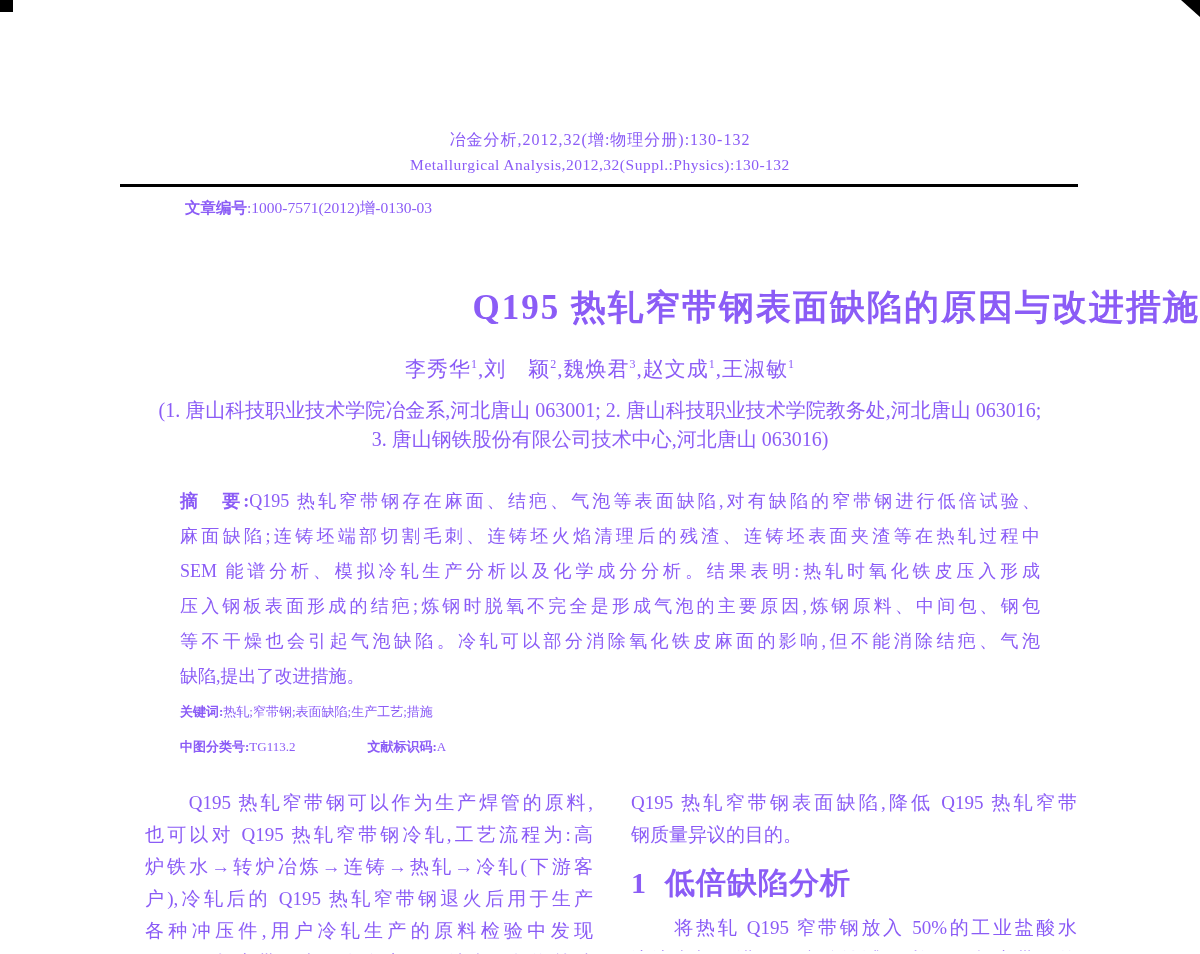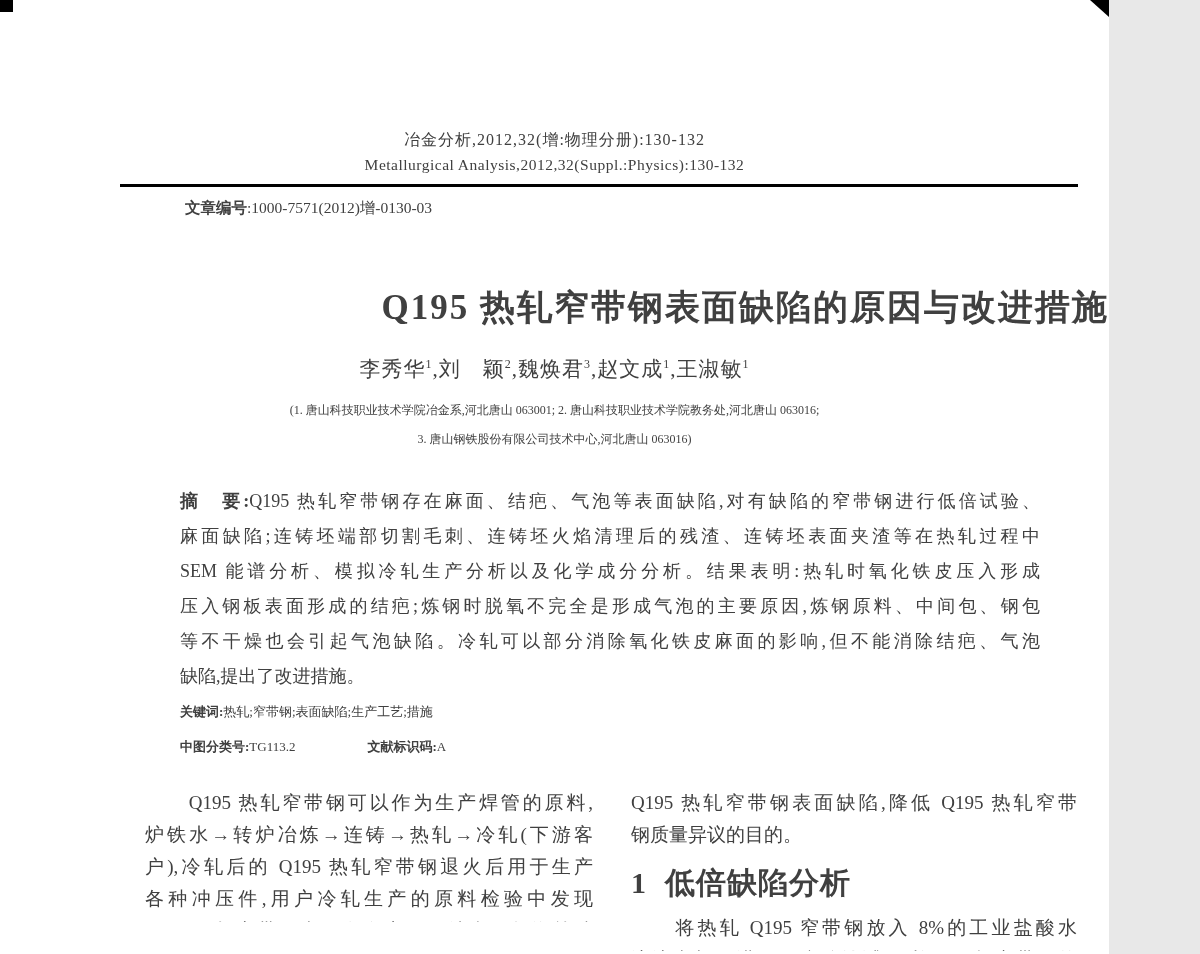--- a/index.html
+++ b/index.html
@@ -1,40 +1,40 @@
 <!DOCTYPE html>
 <html><head>
 <meta charset="utf-8">
 <style>
   html,body{margin:0;padding:0;background:#e8e8e8;}
   .page{
     position:relative;
-    width:1109px;height:954px;
+    width:1200px;height:954px;
     background:#ffffff;
     overflow:hidden;
-    color:#404040;
+    color:#8b5cf6;
     font-family:"Liberation Serif","DejaVu Serif",serif;
   }
   .artifact{position:absolute;background:#000;}
   .artifact.tl{left:0;top:0;width:13px;height:12px;}
   .artifact.tr{right:0;top:0;width:19px;height:17px;clip-path:polygon(0 0,100% 0,100% 100%);}
 
   .journal-cn{position:absolute;top:130px;left:0;width:100%;text-align:center;font-size:16px;letter-spacing:1px;}
   .journal-en{position:absolute;top:156px;left:0;width:100%;text-align:center;font-size:15.5px;letter-spacing:.5px;}
   .rule{position:absolute;top:184px;left:120px;width:958px;height:3px;background:#000;}
   .article-number{position:absolute;top:198px;left:145px;font-size:15.5px;}
   .article-number b{font-weight:bold;margin-left:40px;}
 
   .title{position:absolute;top:262px;left:0;width:100%;text-align:right;
          font-size:35px;font-weight:bold;letter-spacing:2px;line-height:46px;}
 
   .authors{position:absolute;top:355px;left:0;width:100%;text-align:center;font-size:21px;letter-spacing:1px;}
   .authors sup{font-size:12px;}
 
-  .affils{position:absolute;top:396px;left:0;width:100%;text-align:center;font-size:12px;line-height:29px;}
+  .affils{position:absolute;top:396px;left:0;width:100%;text-align:center;font-size:20px;line-height:29px;}
 
   .meta{position:absolute;top:484px;left:180px;width:860px;font-size:18px;line-height:35px;}
   .al{text-align:justify;}
   .j{text-align:justify;text-align-last:justify;}
   .meta b{font-weight:bold;}
   .kw-line,.clc-line{font-size:13px;}
   .clc2{margin-left:72px;}
 
   .col{position:absolute;top:787px;font-size:19px;line-height:32px;}
   .colL{left:145px;width:448px;}
@@ -75,31 +75,32 @@
     <div class="al j">SEM 能谱分析、模拟冷轧生产分析以及化学成分分析。结果表明:热轧时氧化铁皮压入形成</div>
     <div class="al j">压入钢板表面形成的结疤;炼钢时脱氧不完全是形成气泡的主要原因,炼钢原料、中间包、钢包</div>
     <div class="al j">等不干燥也会引起气泡缺陷。冷轧可以部分消除氧化铁皮麻面的影响,但不能消除结疤、气泡</div>
     <div class="al">缺陷,提出了改进措施。</div>
     <div class="kw-line"><b>关键词:</b><span>热轧;窄带钢;表面缺陷;生产工艺;措施</span></div>
     <div class="clc-line"><b>中图分类号:</b><span>TG113.2</span><b class="clc2">文献标识码:</b><span>A</span></div>
   </div>
 
   <div class="col colL">
     <div class="bl j">　　Q195 热轧窄带钢可以作为生产焊管的原料,</div>
+    <div class="bl j">也可以对 Q195 热轧窄带钢冷轧,工艺流程为:高</div>
     <div class="bl j">炉铁水→转炉冶炼→连铸→热轧→冷轧(下游客</div>
     <div class="bl j">户),冷轧后的 Q195 热轧窄带钢退火后用于生产</div>
     <div class="bl j">各种冲压件,用户冷轧生产的原料检验中发现</div>
     <div class="cut">
         <div class="bl j">Q195 热轧窄带钢表面存在麻面、结疤、气泡等缺</div>
       </div>
   </div>
 
   <div class="col colR">
     <div class="bl j">Q195 热轧窄带钢表面缺陷,降低 Q195 热轧窄带</div>
     <div class="bl">钢质量异议的目的。</div>
     <h2 class="sec"><span class="secn">1</span><span>低倍缺陷分析</span></h2>
-    <div class="bl j">　　将热轧 Q195 窄带钢放入 8%的工业盐酸水</div>
+    <div class="bl j">　　将热轧 Q195 窄带钢放入 50%的工业盐酸水</div>
     <div class="cut">
         <div class="bl j">溶液中加热进行低倍酸蚀试验,检验热轧窄带钢的</div>
       </div>
   </div>
 
 </div>
 
 </body></html>

